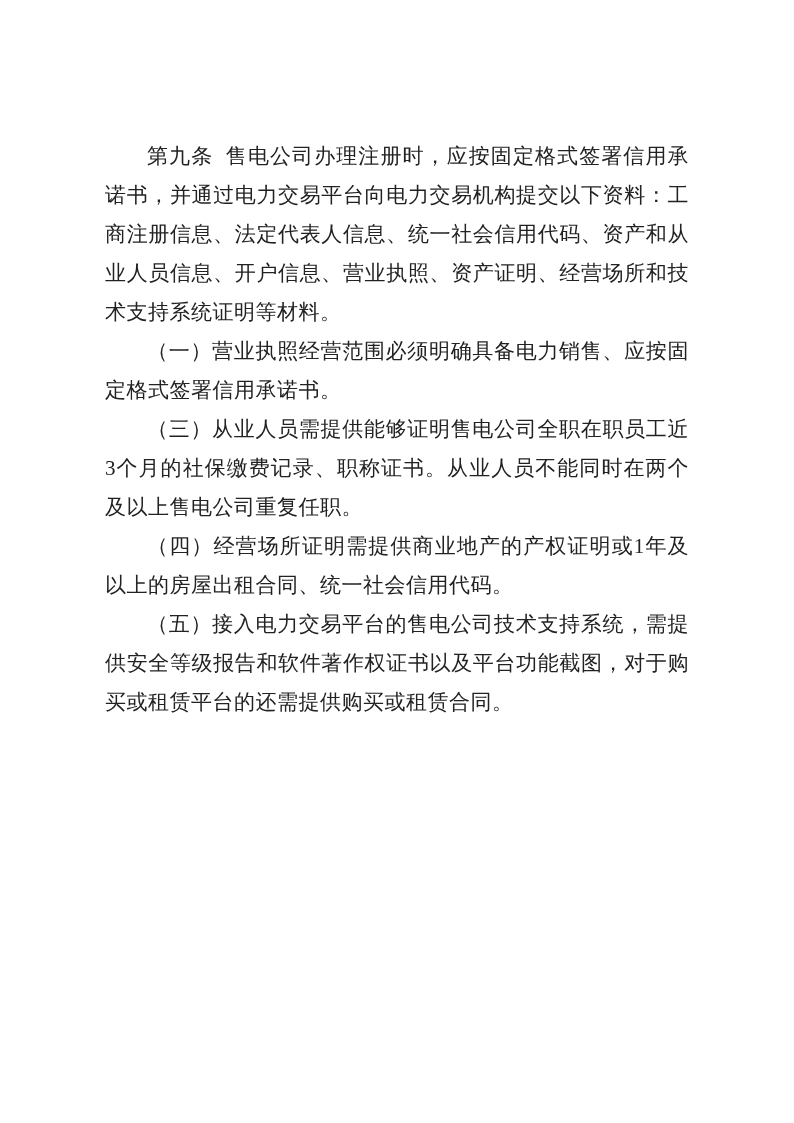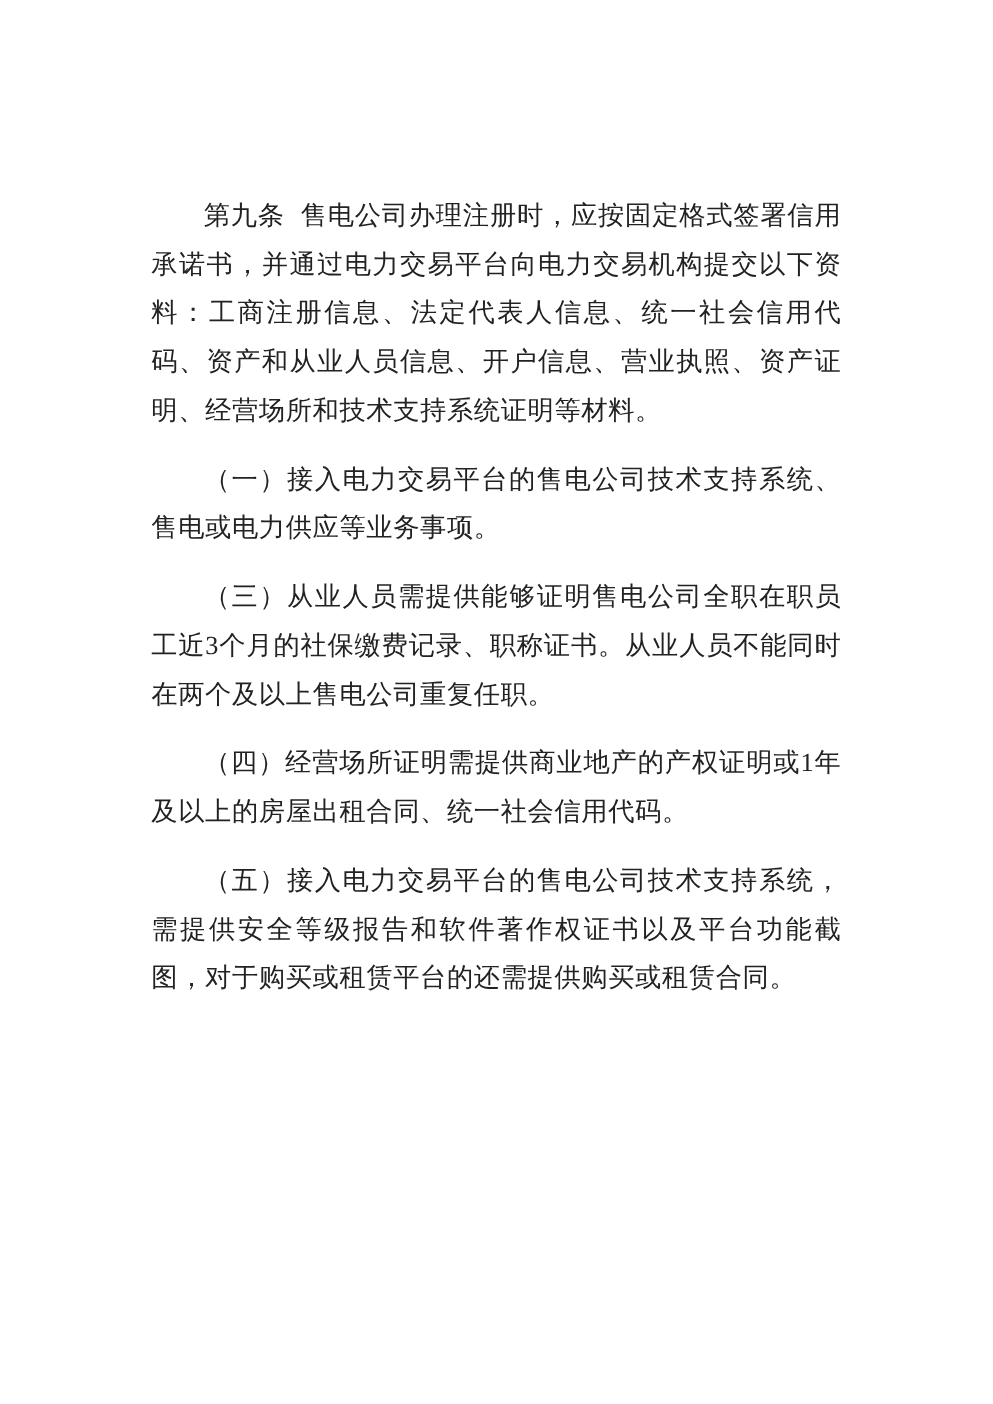--- a/index.html
+++ b/index.html
@@ -22,37 +22,37 @@
   }
   .doc-body {
     color: #222222;
     font-size: 21px;
     line-height: 39px;
     text-align: justify;
     text-justify: inter-ideograph;
     letter-spacing: 0.5px;
   }
   .para {
-    margin: 16px;
+    margin: 0;
     padding: 0;
     text-indent: 2em;
   }
   .article-label {
     margin-right: 0.6em;
   }
 </style>
 </head>
 <body>
 
 <div class="page">
   <div class="doc-body">
 
     <p class="para"><span class="article-label">第九条</span><span>售电公司办理注册时，应按固定格式签署信用承诺书，并通过电力交易平台向电力交易机构提交以下资料：工商注册信息、法定代表人信息、统一社会信用代码、资产和从业人员信息、开户信息、营业执照、资产证明、经营场所和技术支持系统证明等材料。</span></p>
 
-    <p class="para"><span>（一）</span><span>接入电力交易平台的售电公司技术支持系统、售电或电力供应等业务事项。</span></p>
+    <p class="para"><span>（一）</span><span>营业执照经营范围必须明确具备电力销售、应按固定格式签署信用承诺书。</span></p>
 
 
     <p class="para"><span>（三）</span><span>从业人员需提供能够证明售电公司全职在职员工近3个月的社保缴费记录、职称证书。从业人员不能同时在两个及以上售电公司重复任职。</span></p>
 
     <p class="para"><span>（四）</span><span>经营场所证明需提供商业地产的产权证明或1年及以上的房屋出租合同、统一社会信用代码。</span></p>
 
     <p class="para"><span>（五）</span><span>接入电力交易平台的售电公司技术支持系统，需提供安全等级报告和软件著作权证书以及平台功能截图，对于购买或租赁平台的还需提供购买或租赁合同。</span></p>
 
   </div>
 </div>

